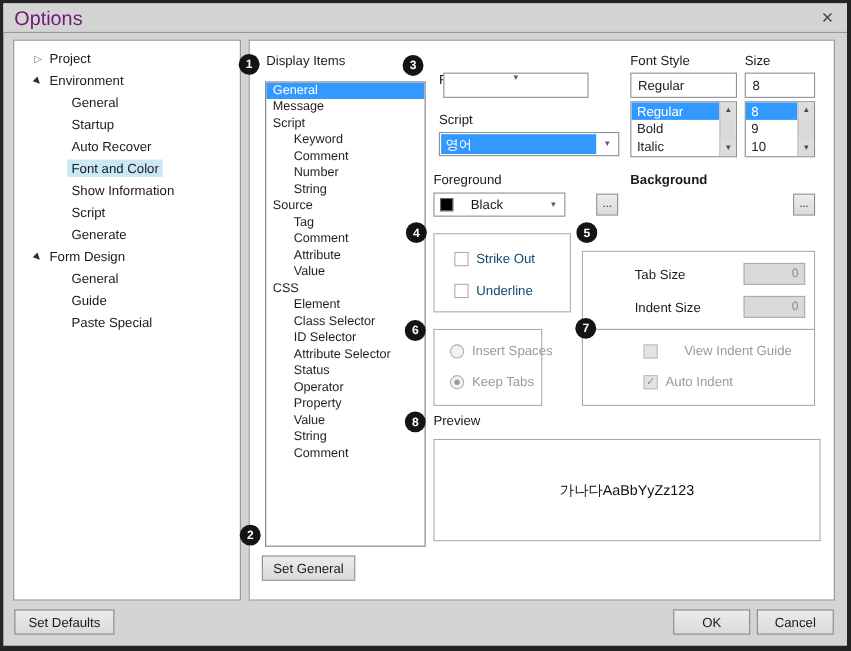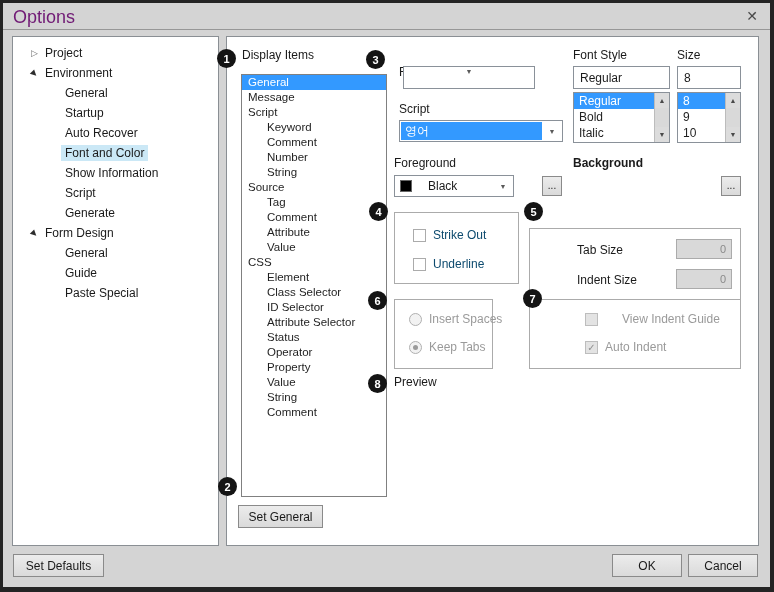--- a/index.html
+++ b/index.html
@@ -260,20 +260,23 @@
         <span class="rlabel dim">View Indent Guide</span>
       </div>
       <div class="row" style="left:55px; top:40px;">
         <span class="chk dis">✓</span>
         <span class="rlabel dim">Auto Indent</span>
       </div>
     </div>
 
     <div class="badge" style="left:141px; top:337px;">8</div>
     <span class="lbl" style="left:167px; top:338px;">Preview</span>
+    <div class="preview-box">
+      <span class="preview-text">가나다AaBbYyZz123</span>
+    </div>
 
   </div>
 
   <div class="btn footer-btn" style="left:10px; top:551px; width:91px;">Set Defaults</div>
   <div class="btn footer-btn" style="left:609px; top:551px; width:70px;">OK</div>
   <div class="btn footer-btn" style="left:685px; top:551px; width:70px;">Cancel</div>
 
 </div>
 
 </body></html>

